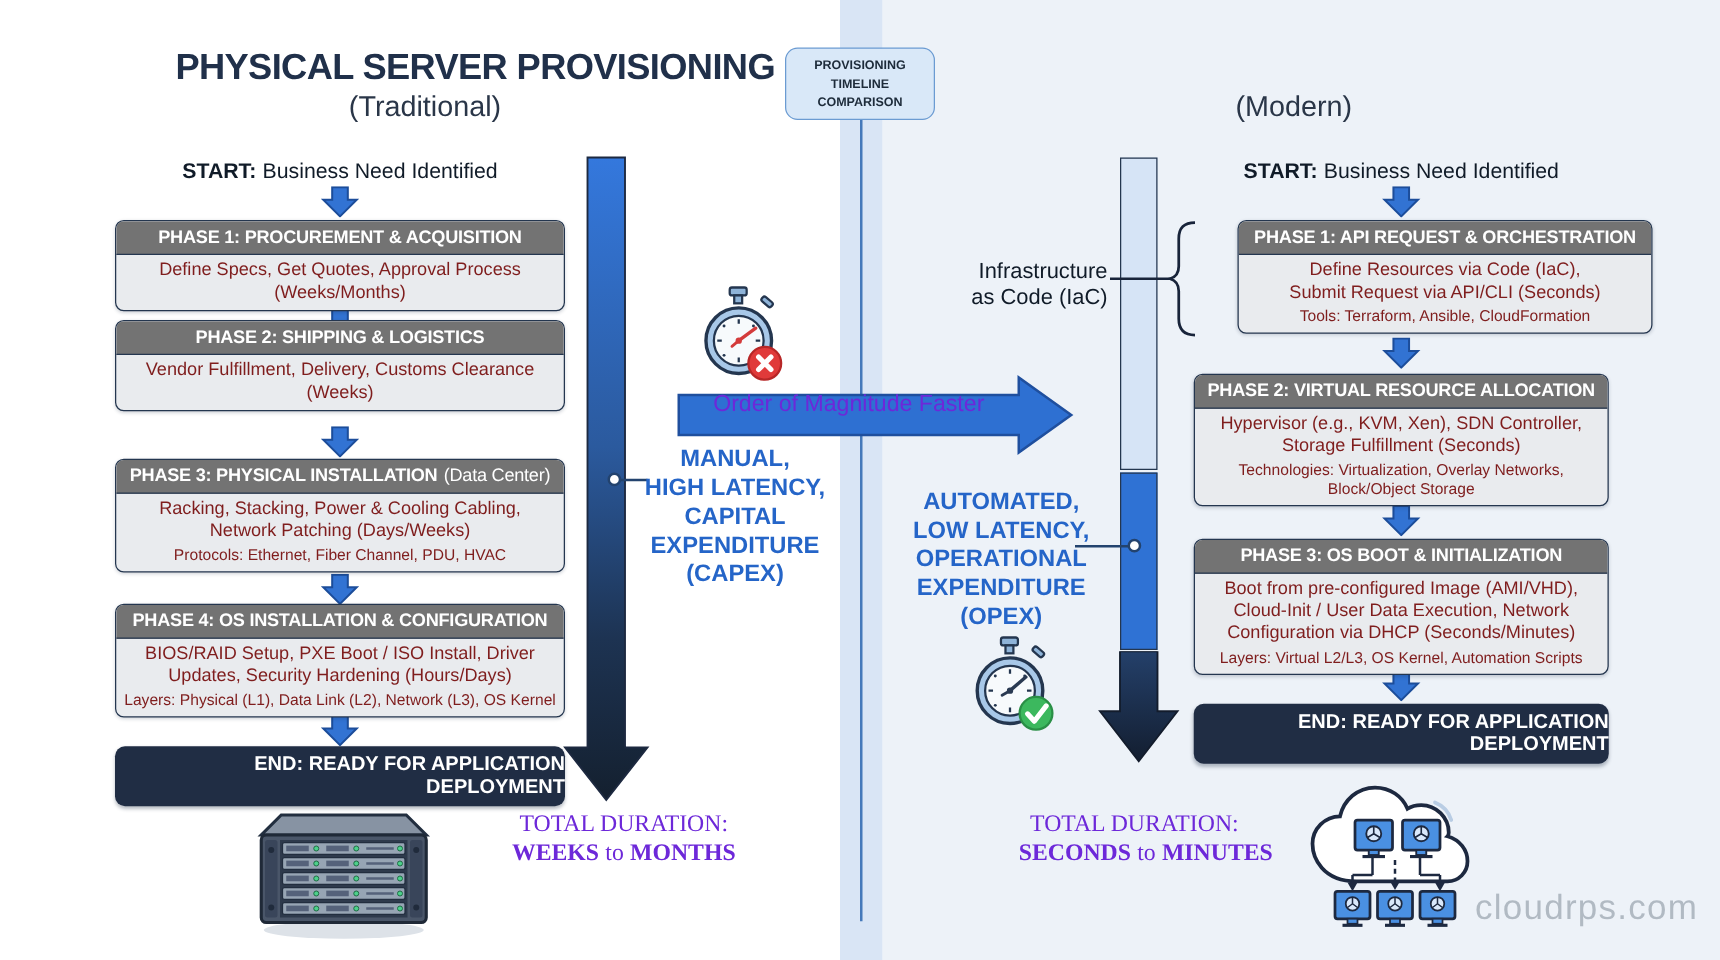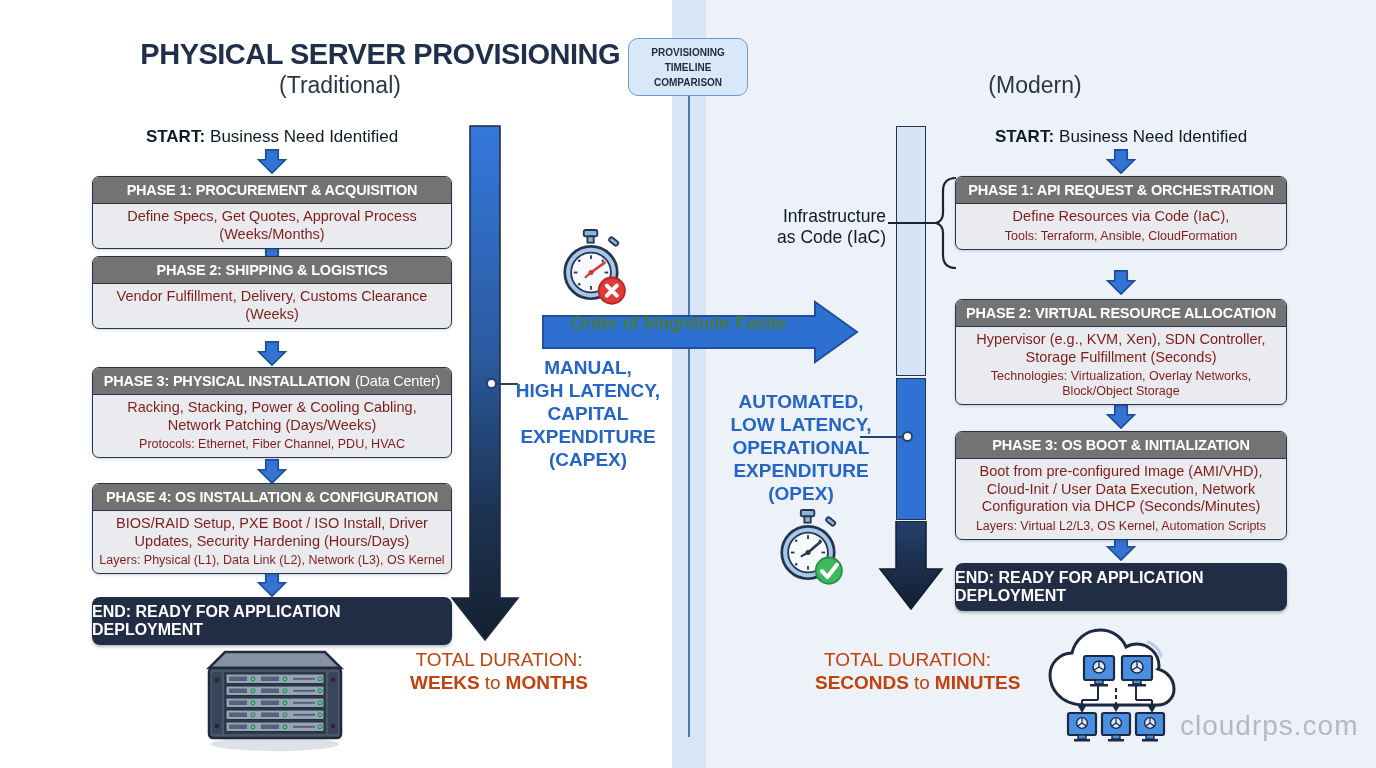--- a/index.html
+++ b/index.html
@@ -23,38 +23,38 @@
   .phase.r { width:332px; }
   .ph-head { background:#737373; color:#fff; font-weight:700; font-size:14.5px; text-align:center;
              padding:5px 2px; border-bottom:1.5px solid #24364f; letter-spacing:-0.2px; }
   .ph-head .hn { font-weight:400; margin-left:5px; }
   .ph-body { padding:4px 6px 5px; text-align:center; color:#7f1d1d; }
   .ph-body .ln { font-size:14.5px; line-height:17.5px; }
   .ph-body .nt { font-size:12.5px; line-height:15px; }
   .ph-body .nt.first { margin-top:3px; }
 
   .endbox { position:absolute; background:#202d44; color:#fff; font-weight:700; font-size:16px;
-            text-align:left; border-radius:8px; padding:6px 0; box-shadow:0 2px 3px rgba(20,35,60,.3); }
-
-  .dur { position:absolute; text-align:center; color:#c2410c; }
+            text-align:right; border-radius:8px; padding:6px 0; box-shadow:0 2px 3px rgba(20,35,60,.3); }
+
+  .dur { position:absolute; text-align:center; color:#6d28d9;font-family:Liberation Serif, serif; }
   .dur .l1 { font-size:19px; font-weight:500; line-height:23px; }
   .dur .l2 { font-size:19px; line-height:23px; }
   .dur .bb { font-weight:700; }
   .dur .mid { margin:0 5px; }
 
   .badge { position:absolute; left:628px; top:38px; width:120px; height:58px; background:#d9e8f8;
            border:1.5px solid #6b9bd2; border-radius:10px; display:flex; flex-direction:column;
            align-items:center; justify-content:center; z-index:5; }
   .badge div { font-size:10px; font-weight:700; color:#1d2b3a; line-height:15px; }
 
   .callout { position:absolute; text-align:center; color:#2565c8; font-weight:700; }
   .callout div { font-size:19px; line-height:23px; }
 
   .oom-label { position:absolute; left:548px; top:312px; width:262px; text-align:center;
-               color:#4d7c0f; font-size:18.5px; font-weight:500; z-index:4; }
+               color:#6d28d9; font-size:18.5px; font-weight:500; z-index:4; }
 
   .iac { position:absolute; left:758px; top:206px; width:128px; text-align:right; color:#101b28; }
   .iac div { font-size:17.5px; line-height:21px; }
 
   .leader { position:absolute; height:2px; background:#23436e; }
   .leader-dot { position:absolute; width:11px; height:11px; border:2.5px solid #23436e;
                 border-radius:50%; background:#fff; }
   .iac-leader { position:absolute; left:888px; top:222px; width:50px; height:2px; background:#18243a; }
 
   .wm { position:absolute; left:1180px; top:710px; font-size:28px; color:#8e99a4; opacity:.62;
@@ -319,24 +319,25 @@
   <svg class="abs" style="left:1104px;top:270px;" width="34" height="25" viewBox="0 0 36 28">
       <polygon points="11,1 25,1 25,12 33,12 18,27 3,12 11,12" fill="#3273d3" stroke="#1c4d9a" stroke-width="1.8"></polygon>
     </svg>
   <svg class="abs" style="left:1104px;top:404px;" width="34" height="25" viewBox="0 0 36 28">
       <polygon points="11,1 25,1 25,12 33,12 18,27 3,12 11,12" fill="#3273d3" stroke="#1c4d9a" stroke-width="1.8"></polygon>
     </svg>
   <svg class="abs" style="left:1104px;top:536px;" width="34" height="25" viewBox="0 0 36 28">
       <polygon points="11,1 25,1 25,12 33,12 18,27 3,12 11,12" fill="#3273d3" stroke="#1c4d9a" stroke-width="1.8"></polygon>
     </svg>
 
-  <div class="phase r" style="left:955px;top:176px;">
+  <div class="phase r" style="left:990px;top:176px;">
     <div class="ph-head">PHASE 1: API REQUEST &amp; ORCHESTRATION</div>
     <div class="ph-body">
       <div class="ln">Define Resources via Code (IaC),</div>
+      <div class="ln">Submit Request via API/CLI (Seconds)</div>
       <div class="nt first">Tools: Terraform, Ansible, CloudFormation</div>
     </div>
   </div>
 
   <div class="phase r" style="left:955px;top:299px;">
     <div class="ph-head">PHASE 2: VIRTUAL RESOURCE ALLOCATION</div>
     <div class="ph-body">
       <div class="ln">Hypervisor (e.g., KVM, Xen), SDN Controller,</div>
       <div class="ln">Storage Fulfillment (Seconds)</div>
       <div class="nt first">Technologies: Virtualization, Overlay Networks,</div>

